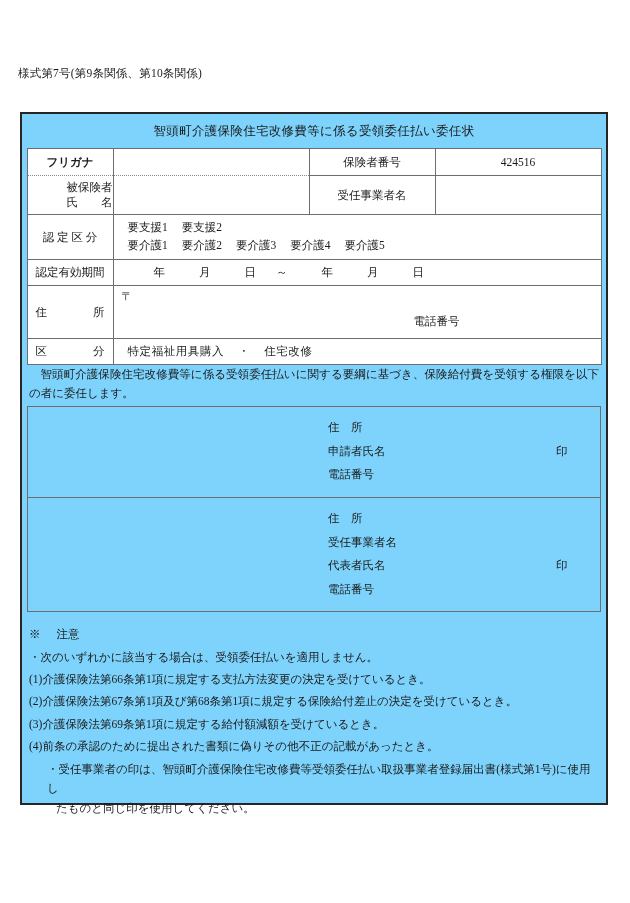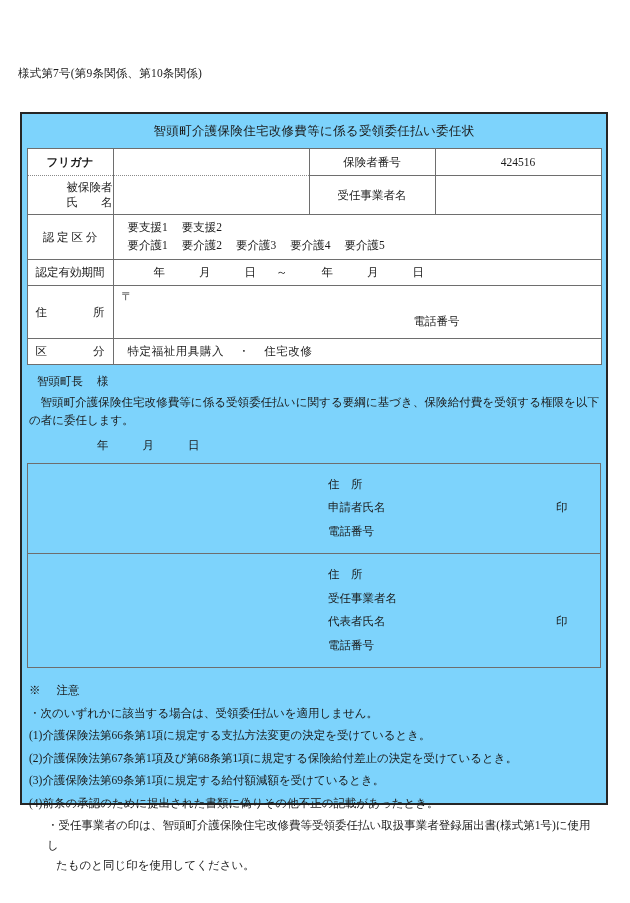--- a/index.html
+++ b/index.html
@@ -276,27 +276,21 @@
         <td class="h-row" colspan="3">
           <div class="kubun-opts">
             <span>特定福祉用具購入</span><span class="mid">・</span><span>住宅改修</span>
           </div>
         </td>
       </tr>
     </tbody>
   </table>
 
   <div class="body-area">
-    <div class="addressee">
-      <span>智頭町長</span><span class="sama">様</span>
-    </div>
     <div class="body-para">智頭町介護保険住宅改修費等に係る受領委任払いに関する要綱に基づき、保険給付費を受領する権限を以下の者に委任します。</div>
-    <div class="body-date">
-      <span>年</span><span class="sp"></span><span>月</span><span class="sp"></span><span>日</span>
-    </div>
   </div>
 
   <table class="sig-table">
     <tbody>
       <tr>
         <td>
           <div class="sig-rows">
             <div class="sig-row">
               <span>住　所</span>
             </div>

